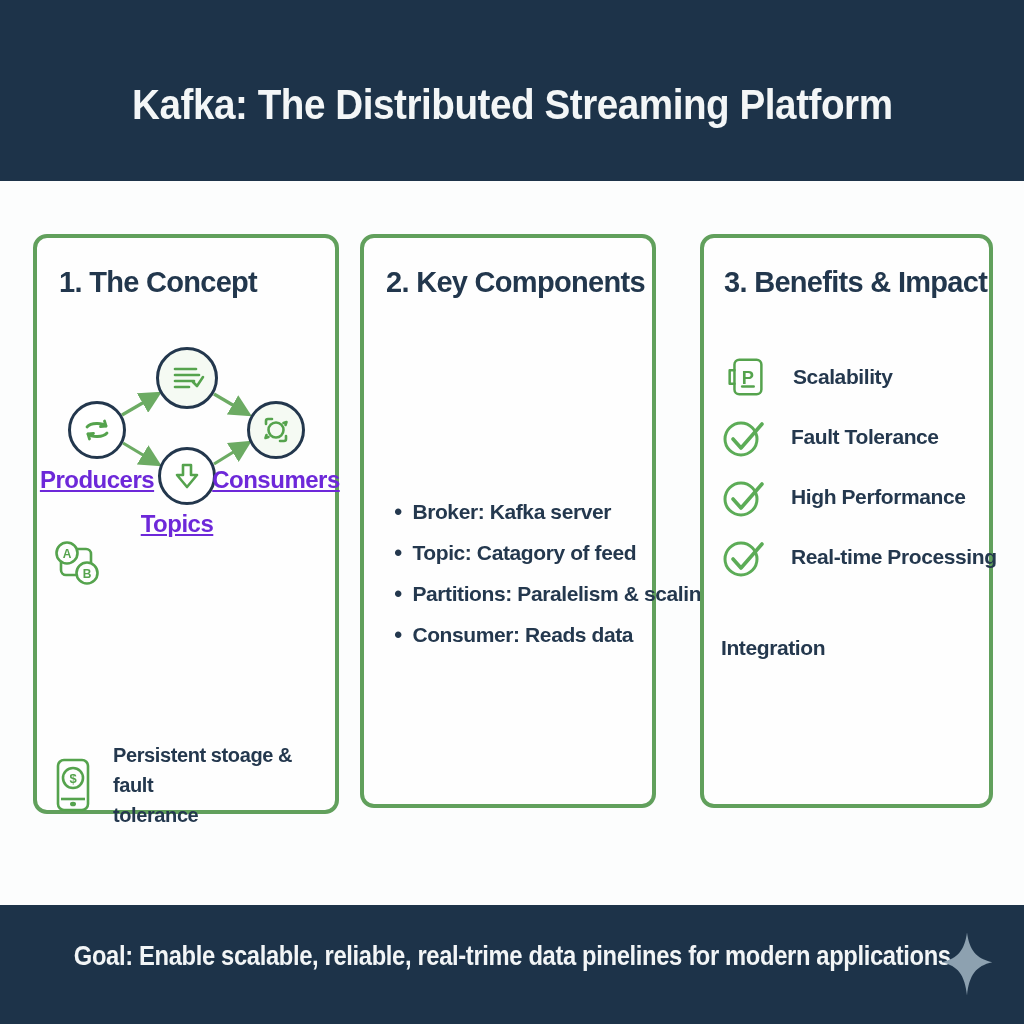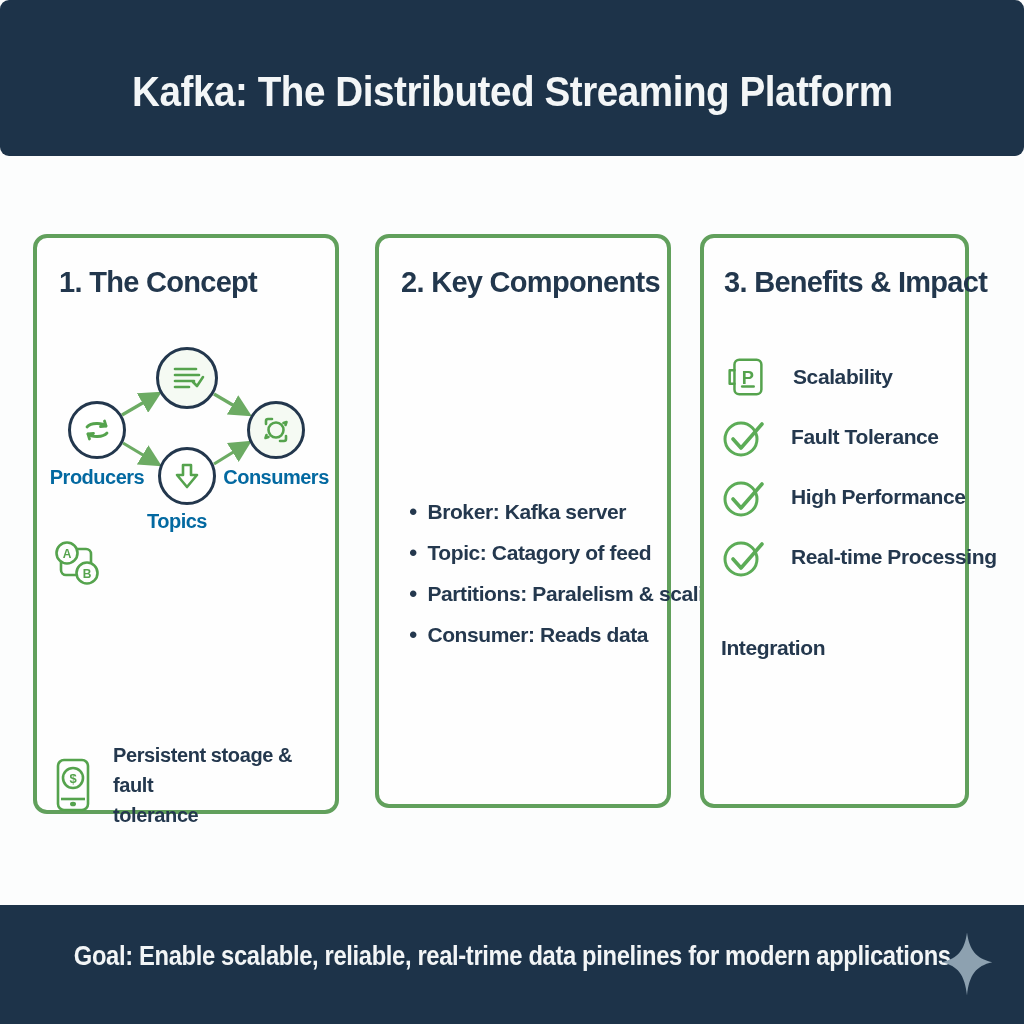--- a/index.html
+++ b/index.html
@@ -3,54 +3,54 @@
 <meta charset="utf-8">
 <style>
   html,body{margin:0;padding:0;background:#e8e8e8;}
   .canvas{
     position:relative;width:1024px;height:1024px;overflow:hidden;
     background:#fcfdfd;
     font-family:"Liberation Sans","DejaVu Sans",sans-serif;
   }
   
   .band{position:absolute;left:0;width:1024px;background:#1d3349;}
-  .band.header{top:0;height:156px;display:flex;align-items:center;justify-content:center;border-radius:9px;}
+  .band.header{top:0;height:181px;display:flex;align-items:center;justify-content:center;}
   .band.footer{top:905px;height:119px;display:flex;align-items:center;justify-content:center;}
   .main-title{
     color:#f3f6f7;font-size:42px;font-weight:bold;letter-spacing:-0.5px;
     transform:scaleX(0.92);white-space:nowrap;margin-top:28px;
   }
   .goal-text{
     color:#f2f5f6;font-size:27px;font-weight:bold;letter-spacing:-0.4px;
     transform:scaleX(0.88);white-space:nowrap;margin-bottom:16px;
   }
   .sparkle{position:absolute;right:30px;top:26px;width:54px;height:66px;}
   
   .card{
     position:absolute;top:234px;height:580px;background:#fefefe;
     border:4px solid #61a05c;border-radius:14px;box-sizing:border-box;
   }
   .card.c1{left:33px;width:306px;}
-  .card.c2{left:375px;width:296px;height:574px;}
-  .card.c3{left:700px;width:269px;height:574px;}
+  .card.c2{left:360px;width:296px;height:574px;}
+  .card.c3{left:700px;width:293px;height:574px;}
   .card-title{
     position:absolute;left:22px;top:28px;color:#22374d;
     font-size:29px;font-weight:bold;letter-spacing:-0.7px;white-space:nowrap;
   }
   
   .diagram{position:absolute;left:0;top:100px;width:306px;height:205px;}
   .arrow-layer{position:absolute;left:0;top:0;width:306px;height:205px;}
   .node{
     position:absolute;border:3px solid #23374d;border-radius:50%;
     background:#fff;display:flex;align-items:center;justify-content:center;box-sizing:border-box;
   }
   .node.tint{background:#f5faf3;}
   .node-label{
-    position:absolute;width:130px;text-align:center;color:#0369a1;
-    font-size:20px;font-weight:bold;letter-spacing:-0.5px;
+    position:absolute;width:130px;text-align:center;color:#6d28d9;
+    font-size:24px;font-weight:bold;letter-spacing:-0.5px;text-decoration:underline;
   }
   
   .feat{position:absolute;display:flex;align-items:center;}
   .feat .ficon{flex:0 0 auto;}
   .feat-text{
     color:#24384e;font-size:20px;font-weight:bold;letter-spacing:-0.4px;
     line-height:30px;white-space:pre-line;
   }
   .benefit{position:absolute;left:17px;height:52px;display:flex;align-items:center;gap:22px;}
   .benefit .feat-text{white-space:nowrap;font-size:21px;}

